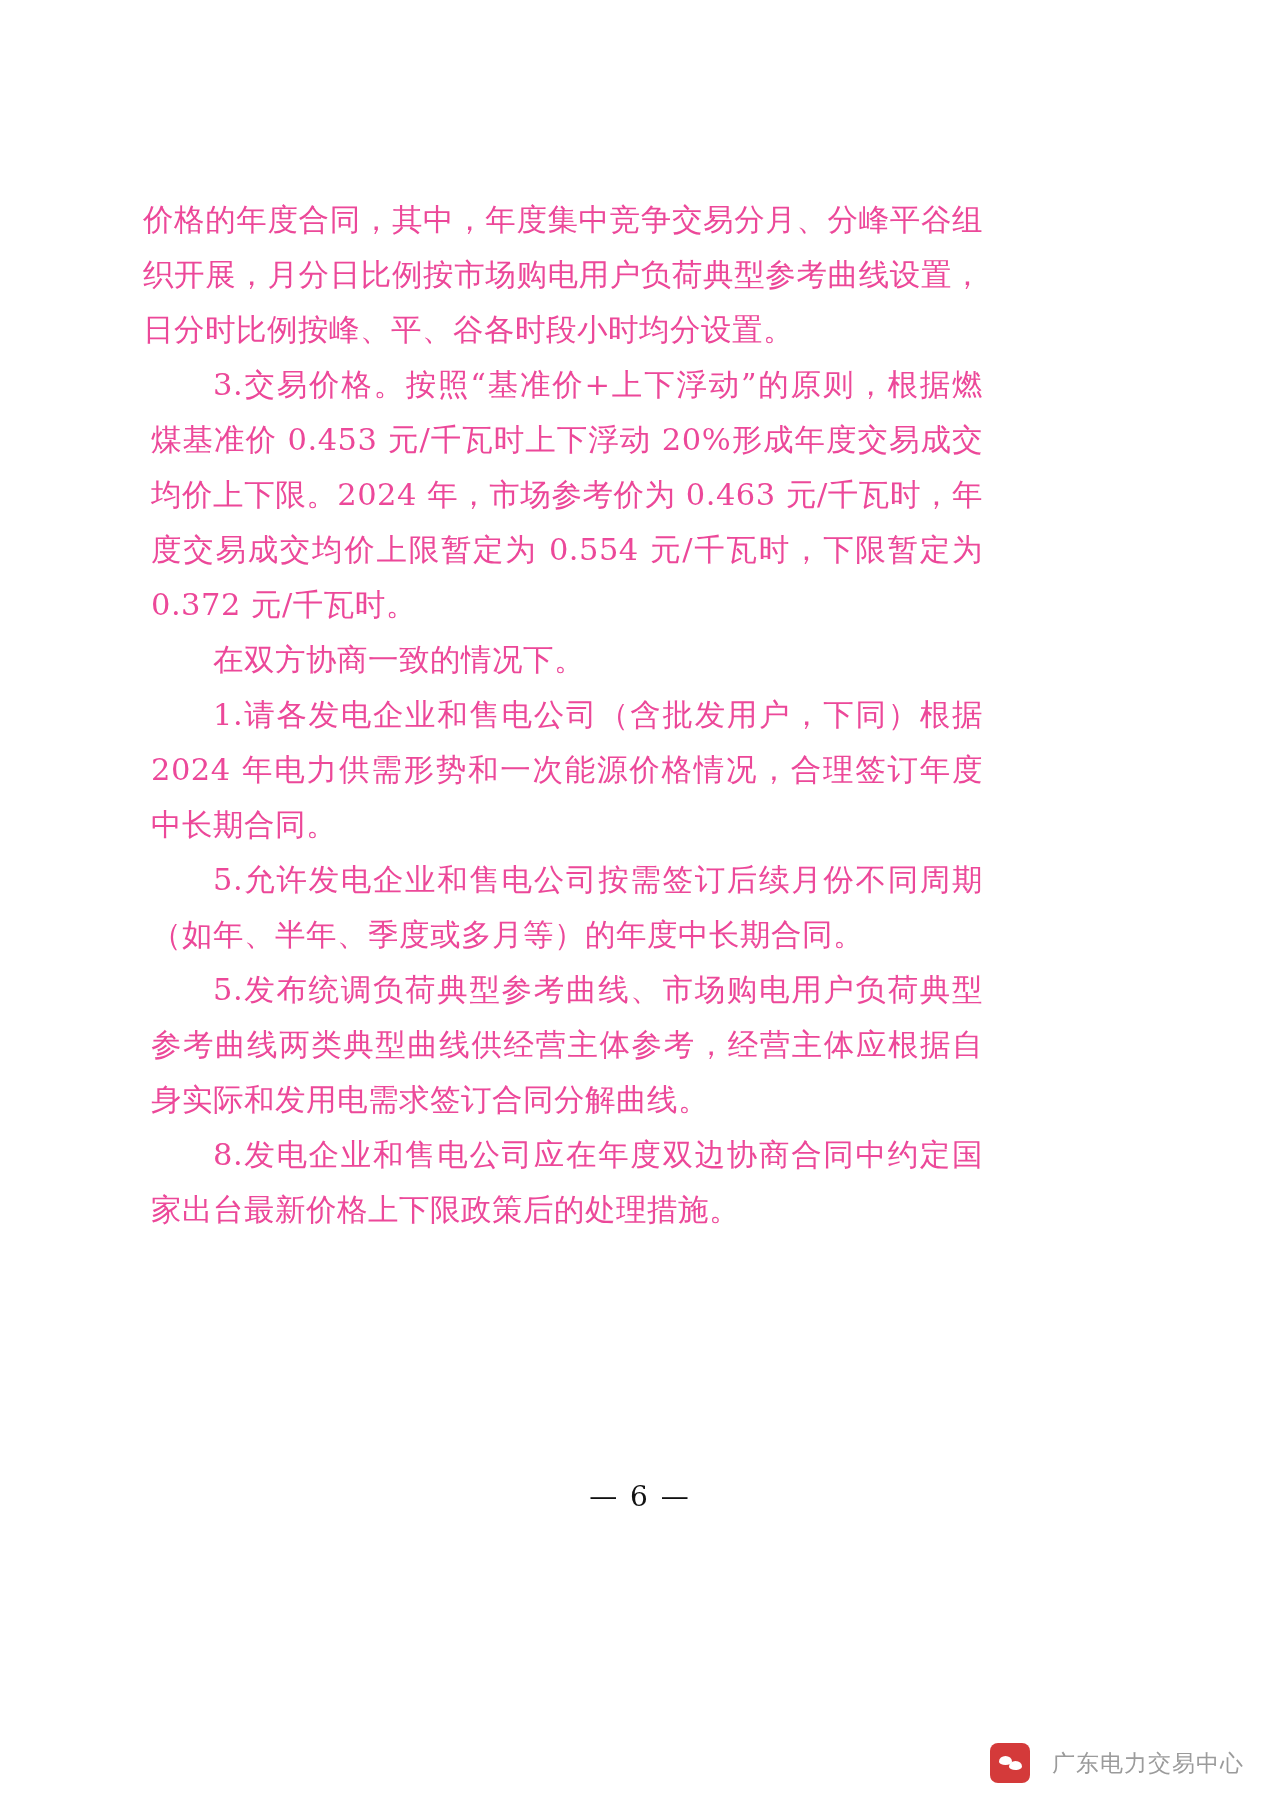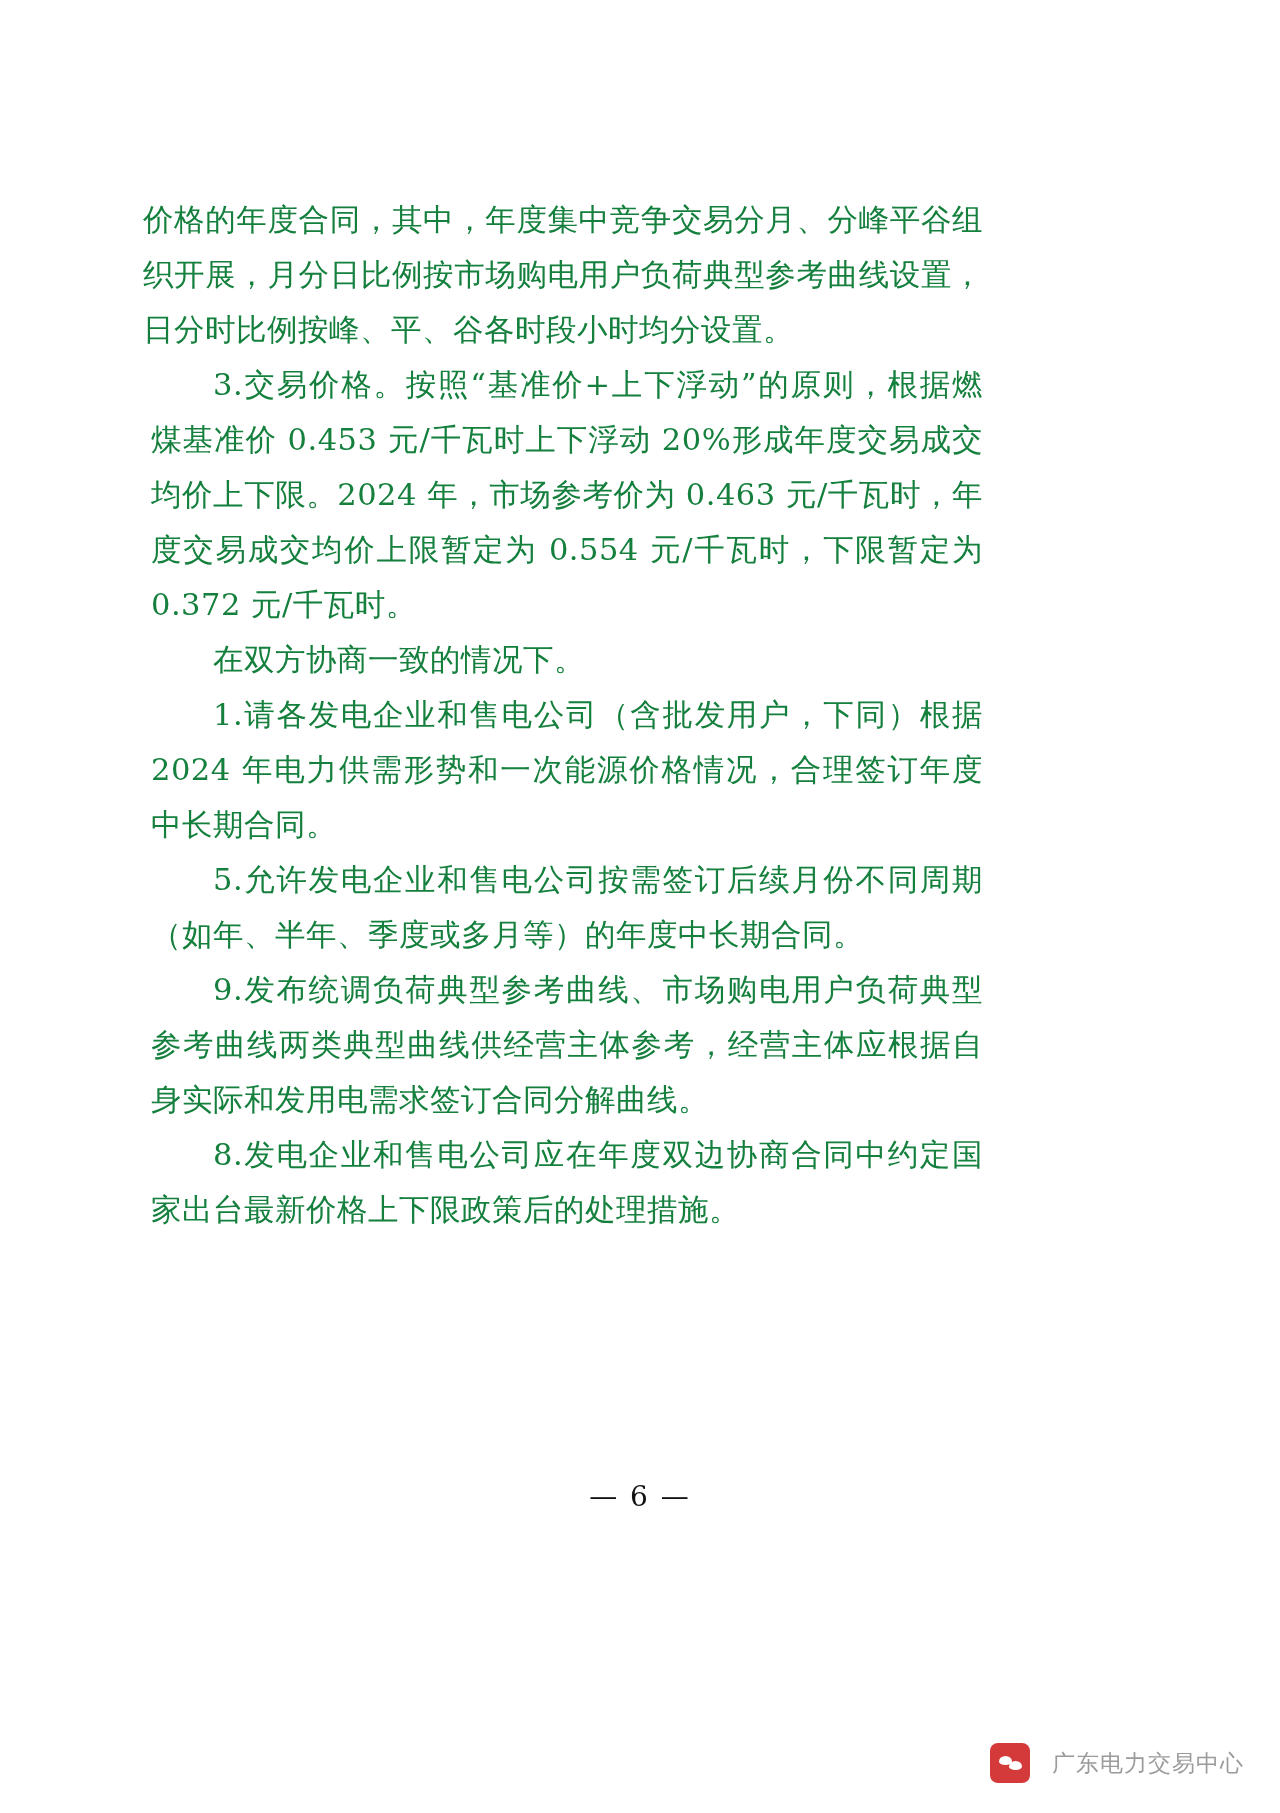--- a/index.html
+++ b/index.html
@@ -19,21 +19,21 @@
   .content {
     position: absolute;
     left: 143px;
     top: 192px;
     width: 840px;
   }
   .para {
     font-family: "DejaVu Serif", "Liberation Serif", serif;
     font-size: 30.5px;
     line-height: 55px;
-    color: #15803d;
+    color: #ec4899;
     text-align: justify;
     text-justify: inter-ideograph;
     margin: 0 0 0 0;
     letter-spacing: 0.5px;
     white-space: pre-wrap;
   }
   .indent {
     text-indent: 62px;
     margin-left: 8px;
   }
@@ -96,21 +96,21 @@
 <body>
 
 <div class="page">
 
   <div class="content">
     <p class="para">价格的年度合同，其中，年度集中竞争交易分月、分峰平谷组织开展，月分日比例按市场购电用户负荷典型参考曲线设置，日分时比例按峰、平、谷各时段小时均分设置。</p>
     <p class="para indent">3.交易价格。按照“基准价+上下浮动”的原则，根据燃煤基准价 0.453 元/千瓦时上下浮动 20%形成年度交易成交均价上下限。2024 年，市场参考价为 0.463 元/千瓦时，年度交易成交均价上限暂定为 0.554 元/千瓦时，下限暂定为 0.372 元/千瓦时。</p>
     <p class="para indent">在双方协商一致的情况下。</p>
     <p class="para indent">1.请各发电企业和售电公司（含批发用户，下同）根据 2024 年电力供需形势和一次能源价格情况，合理签订年度中长期合同。</p>
     <p class="para indent">5.允许发电企业和售电公司按需签订后续月份不同周期（如年、半年、季度或多月等）的年度中长期合同。</p>
-    <p class="para indent">9.发布统调负荷典型参考曲线、市场购电用户负荷典型参考曲线两类典型曲线供经营主体参考，经营主体应根据自身实际和发用电需求签订合同分解曲线。</p>
+    <p class="para indent">5.发布统调负荷典型参考曲线、市场购电用户负荷典型参考曲线两类典型曲线供经营主体参考，经营主体应根据自身实际和发用电需求签订合同分解曲线。</p>
     <p class="para indent">8.发电企业和售电公司应在年度双边协商合同中约定国家出台最新价格上下限政策后的处理措施。</p>
   </div>
 
   <div class="footer-page">— 6 —</div>
 
   <div class="stamp">
     <span class="stamp-logo"></span>
     <span class="stamp-text">广东电力交易中心</span>
   </div>
 

